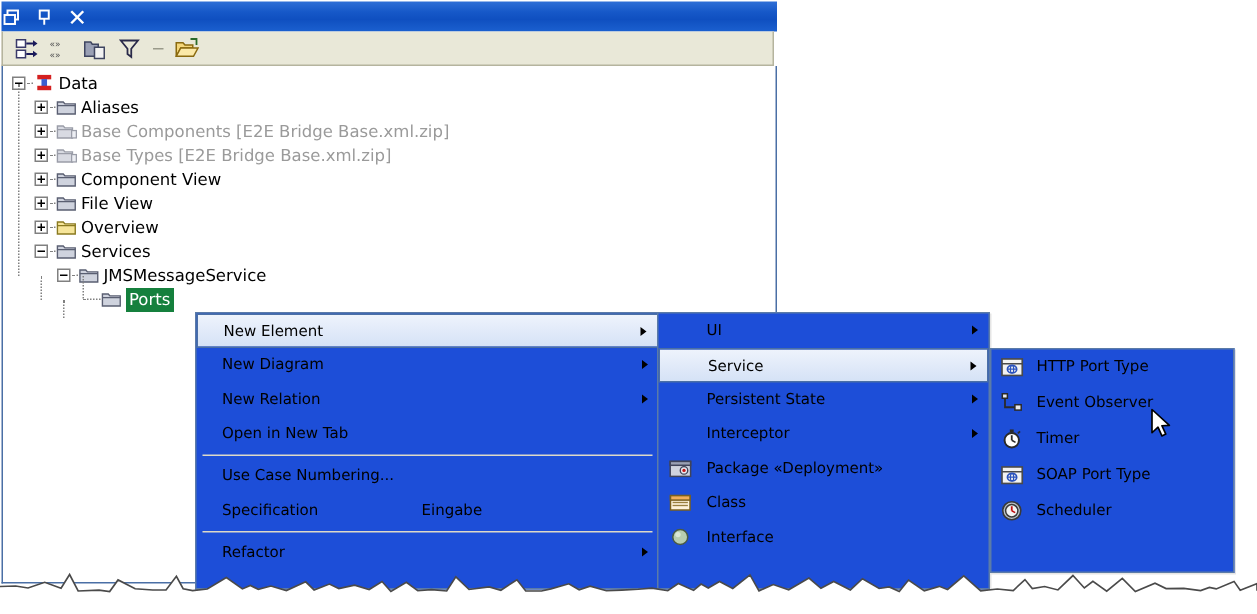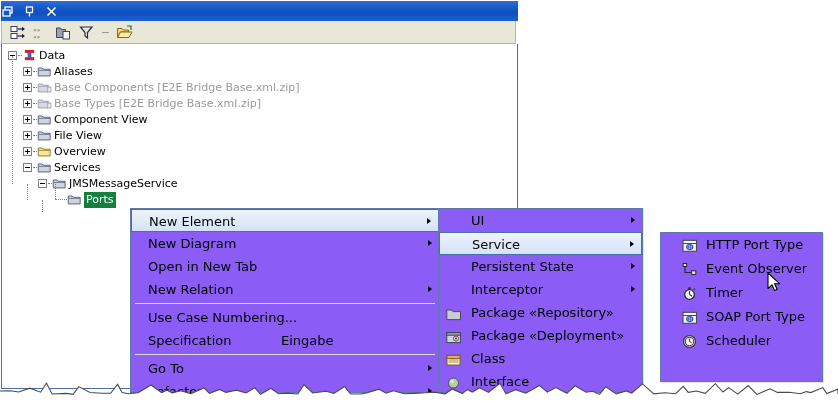--- a/index.html
+++ b/index.html
@@ -52,42 +52,42 @@
   .sel{background:#15803d;color:#ffffff;padding:0 2px;}
   .tg{position:absolute;width:9px;height:9px;top:3px;border:1px solid #808080;background:#fff;box-sizing:border-box;}
   .tg:before{content:"";position:absolute;left:1px;top:3px;width:5px;height:1px;background:#000;}
   .tg.plus:after{content:"";position:absolute;left:3px;top:1px;width:1px;height:5px;background:#000;}
   .dots{position:absolute;height:1px;top:7px;border-top:1px dotted #808080;}
   .vline{position:absolute;width:1px;border-left:1px dotted #808080;}
   .ico{position:absolute;top:1px;width:15px;height:13px;}
 
   
   .menu{
-    position:absolute;background:#8b5cf6;
+    position:absolute;background:#1d4ed8;
     border:1px solid #5b7ba8;box-sizing:border-box;
-    font-size:13px;color:#000;
+    font-size:10px;color:#000;
     box-shadow:1px 1px 0 rgba(0,0,0,.10);
   }
   .mi{position:relative;height:23px;line-height:23px;white-space:nowrap;cursor:default;}
   .mi .mlabel{position:absolute;left:32px;top:0;}
   .mi .mshort{position:absolute;top:0;}
   .mi .arrow{position:absolute;right:7px;top:8px;width:0;height:0;
     border-left:4px solid #000;border-top:3.5px solid transparent;border-bottom:3.5px solid transparent;}
   .mi .micon{position:absolute;left:7px;top:4px;width:16px;height:15px;}
   .mi.hl{
     background:linear-gradient(to bottom,#eef3fc,#d5e2f6);
     border:1px solid #4a6fa5;box-sizing:border-box;height:23px;
   }
   .msep{height:1px;background:#ddd9c8;margin:2px 4px;}
 
   #menu1{left:130px;top:208px;width:310px;height:185px;}
   #menu1 .mi .mlabel{left:17px;}
   #menu1 .mi .mshort{left:150px;}
-  #menu2{left:438px;top:208px;width:205px;height:185px;}
-  #menu3{left:660px;top:232px;width:163px;height:150px;padding-left:15px;}
+  #menu2{left:438px;top:208px;width:222px;height:185px;}
+  #menu3{left:660px;top:232px;width:163px;height:150px;}
   #menu3 .mi{height:24px;line-height:24px;}
   #menu3 .mi.hl{height:24px;}
   #menu3 .mi .mlabel{left:30px;}
   #menu3 .mi .micon{left:6px;top:4px;}
 
   
   #torn{position:absolute;left:0;bottom:0;width:838px;height:40px;pointer-events:none;}
 
   
   #cursor{position:absolute;left:767px;top:272px;width:16px;height:22px;pointer-events:none;}
@@ -262,40 +262,36 @@
   <div class="menu" id="menu1">
       <div class="mi hl">
         <span class="mlabel">New Element</span>
         <span class="arrow"></span>
       </div>
       <div class="mi">
         <span class="mlabel">New Diagram</span>
         <span class="arrow"></span>
       </div>
       <div class="mi">
+        <span class="mlabel">New Relation</span>
+        <span class="arrow"></span>
+      </div>
+      <div class="mi">
         <span class="mlabel">Open in New Tab</span>
-      </div>
-      <div class="mi">
-        <span class="mlabel">New Relation</span>
-        <span class="arrow"></span>
       </div>
       <div class="msep"></div>
       <div class="mi">
         <span class="mlabel">Use Case Numbering...</span>
       </div>
       <div class="mi">
         <span class="mlabel">Specification</span>
         <span class="mshort">Eingabe</span>
       </div>
       <div class="msep"></div>
       <div class="mi">
-        <span class="mlabel">Go To</span>
-        <span class="arrow"></span>
-      </div>
-      <div class="mi">
         <span class="mlabel">Refactor</span>
         <span class="arrow"></span>
       </div>
     </div>
 
   <div class="menu" id="menu2">
       <div class="mi">
         <span class="mlabel">UI</span>
         <span class="arrow"></span>
       </div>
@@ -303,26 +299,20 @@
         <span class="mlabel">Service</span>
         <span class="arrow"></span>
       </div>
       <div class="mi">
         <span class="mlabel">Persistent State</span>
         <span class="arrow"></span>
       </div>
       <div class="mi">
         <span class="mlabel">Interceptor</span>
         <span class="arrow"></span>
-      </div>
-      <div class="mi">
-        <span class="micon"><svg width="16" height="14" viewBox="0 0 16 14">
-            <path d="M0.8 3 L6 3 L6.8 4.6 L14.5 4.6 L14.5 12.6 L0.8 12.6 Z" fill="#c9ccd6" stroke="#4a4e5c" stroke-width="1"></path>
-          </svg></span>
-        <span class="mlabel">Package «Repository»</span>
       </div>
       <div class="mi">
         <span class="micon"><svg width="16" height="14" viewBox="0 0 16 14">
             <rect x="0.8" y="2.6" width="13.6" height="10" fill="#cfd3de" stroke="#40445a" stroke-width="1"></rect>
             <rect x="0.8" y="2.6" width="13.6" height="2.6" fill="#9aa0b3" stroke="#40445a" stroke-width="1"></rect>
             <circle cx="10" cy="8.6" r="2.5" fill="#e8e8ee" stroke="#40445a" stroke-width="0.9"></circle>
             <circle cx="10" cy="8.6" r="1.1" fill="#c41818"></circle>
           </svg></span>
         <span class="mlabel">Package «Deployment»</span>
       </div>

